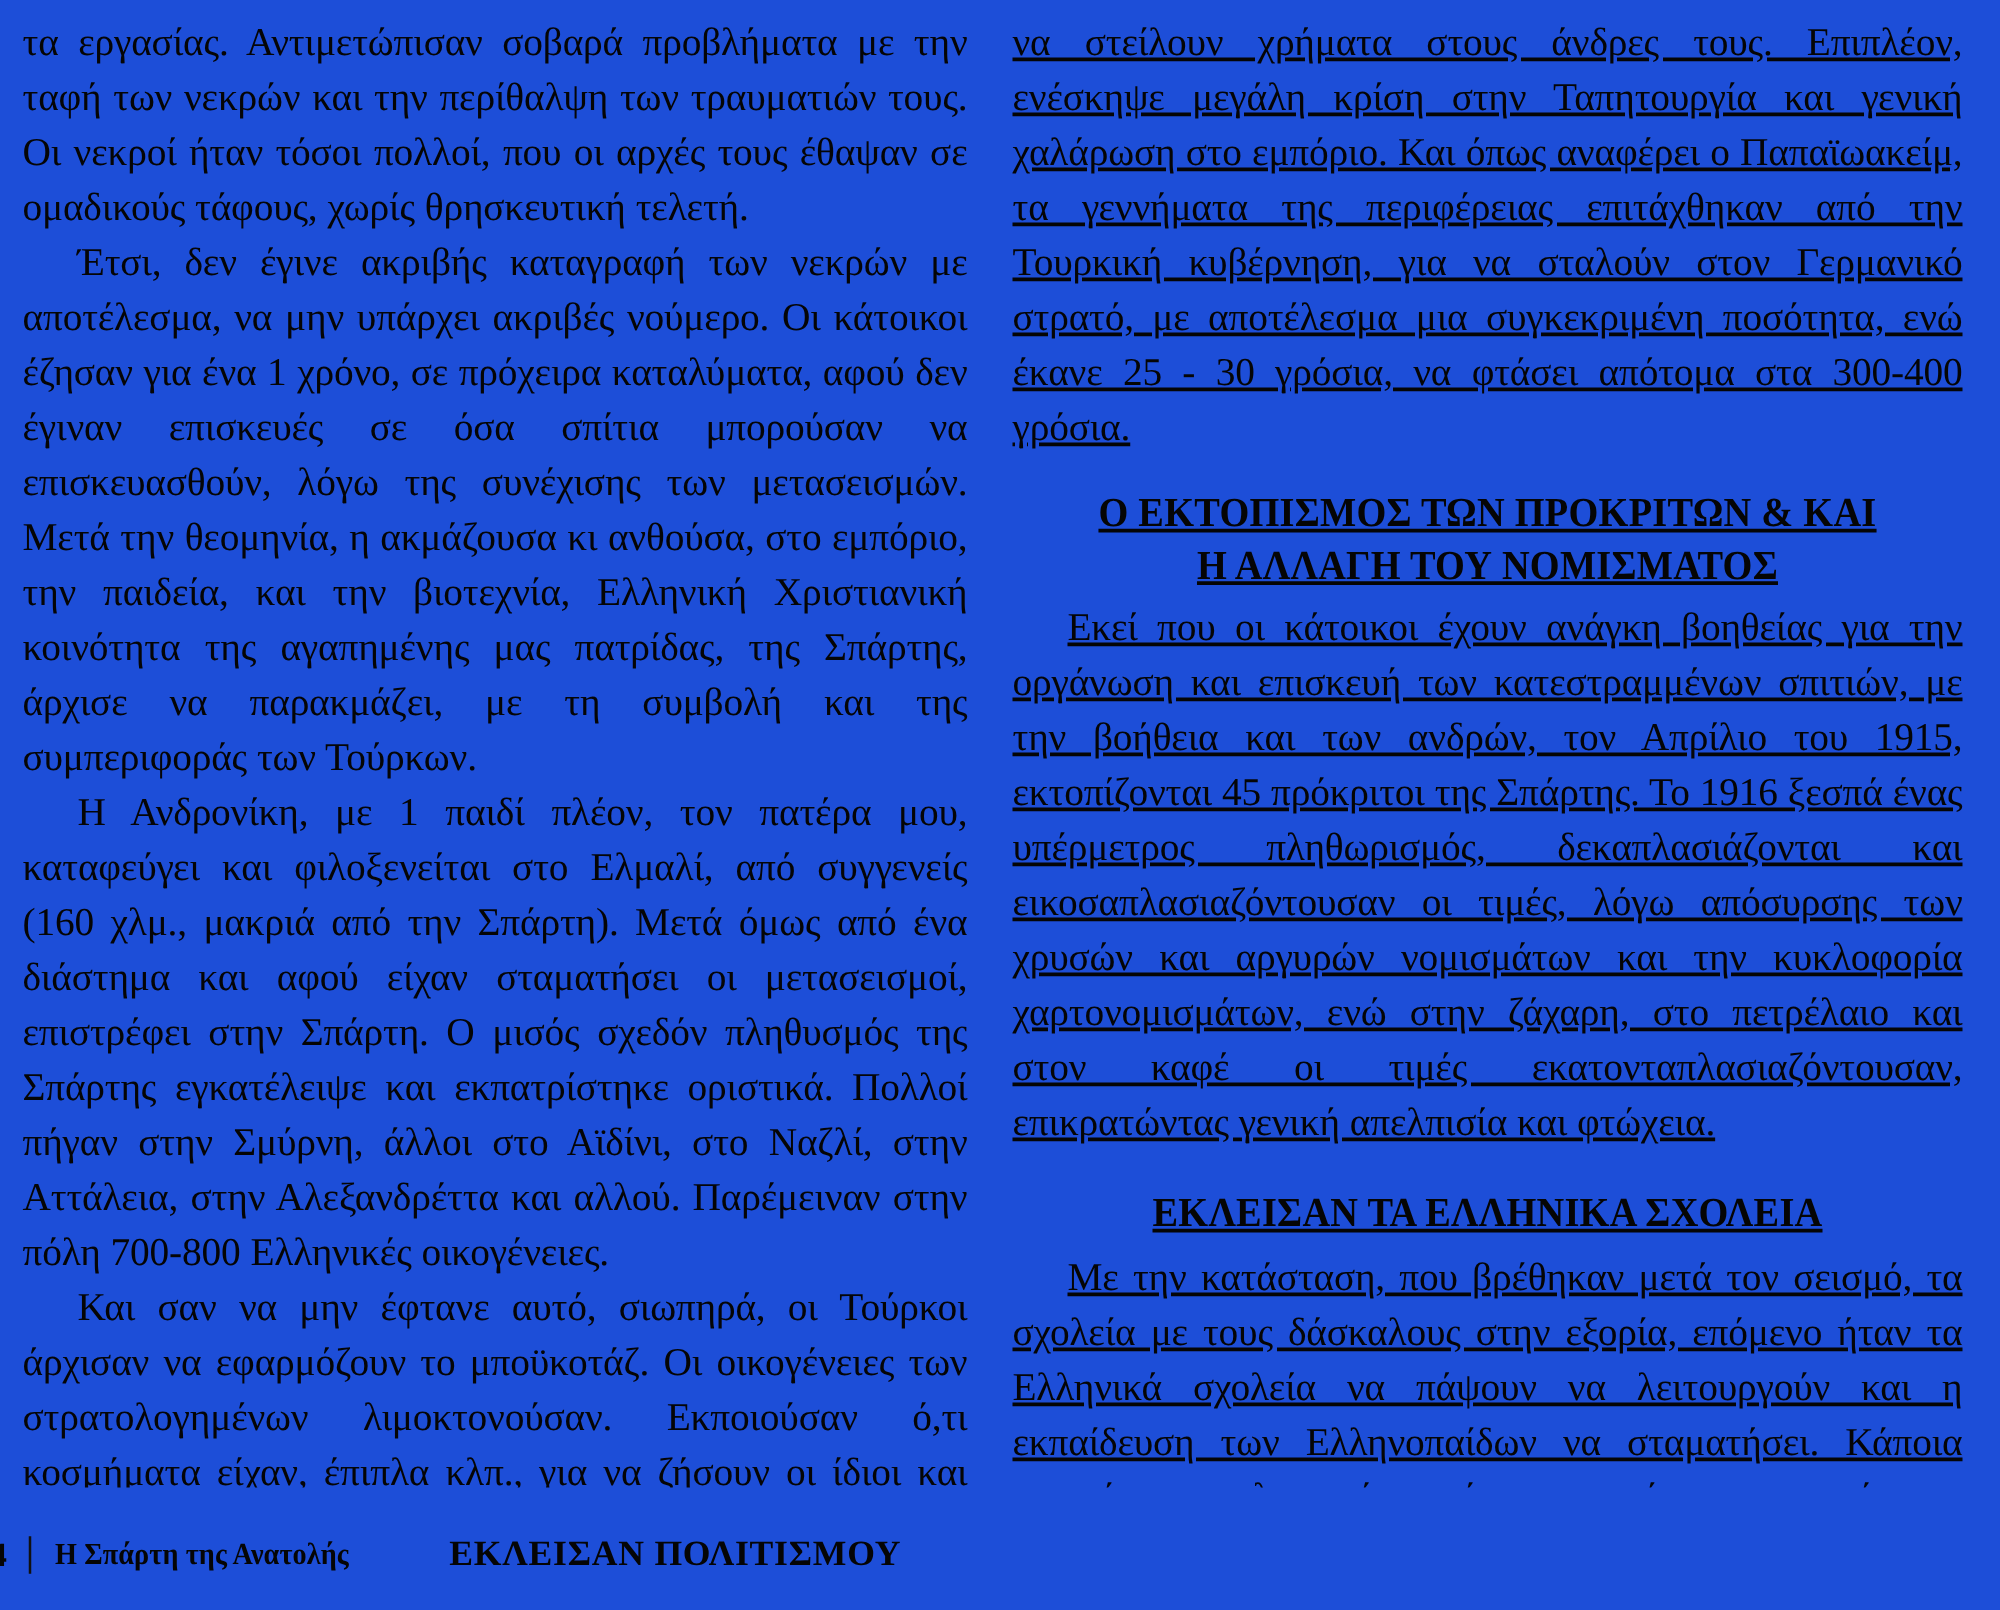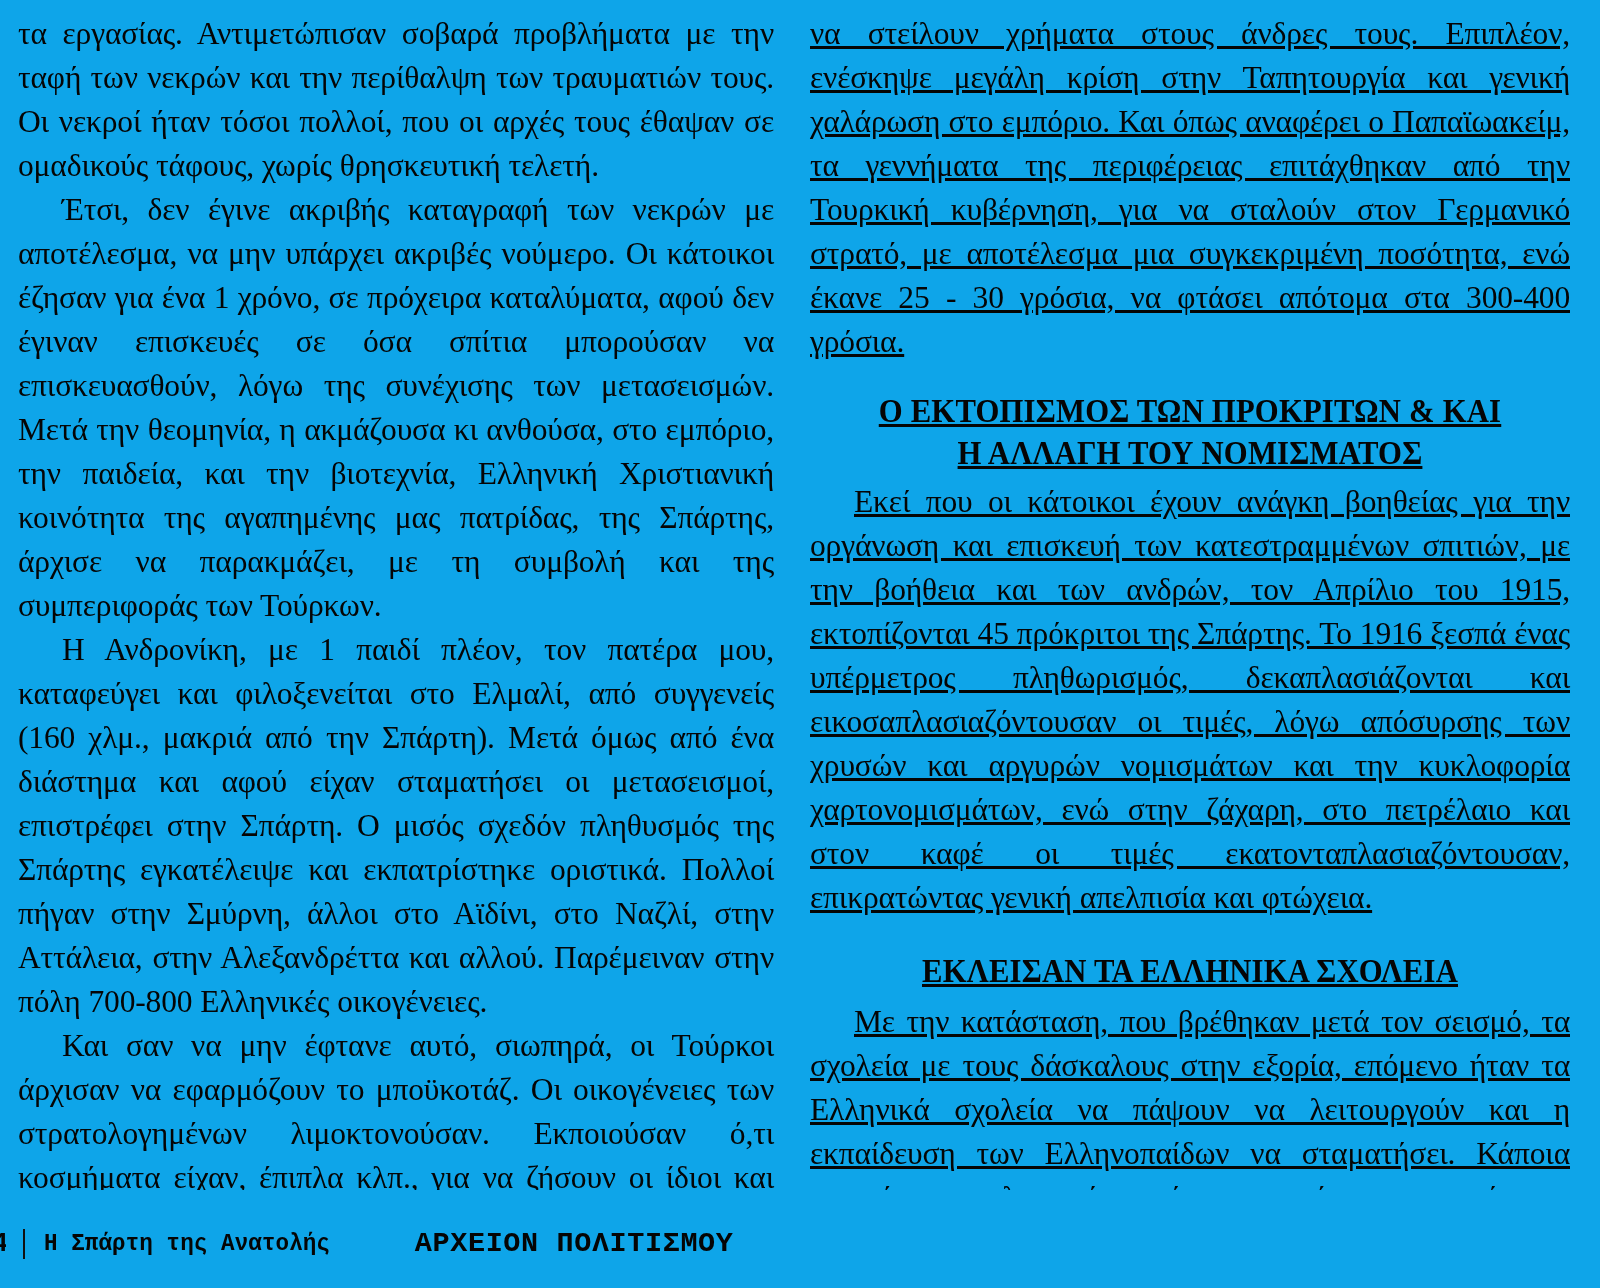--- a/index.html
+++ b/index.html
@@ -6,21 +6,21 @@
   html, body {
     margin: 0;
     padding: 0;
     background: #ffffff;
   }
 
   .page {
     position: relative;
     width: 1600px;
     height: 1288px;
-    background: #0ea5e9;
+    background: #1d4ed8;
     overflow: hidden;
     font-family: "Liberation Serif", "DejaVu Serif", serif;
     color: #050505;
     box-sizing: border-box;
   }
 
   
   .columns {
     position: absolute;
     top: 0;
@@ -92,21 +92,21 @@
     position: absolute;
     left: 0;
     bottom: 16px;
     width: 1600px;
     height: 56px;
     display: flex;
     flex-direction: row;
     align-items: center;
     padding-left: 0;
     box-sizing: border-box;
-    font-family: Liberation Mono, monospace;
+    font-family: Liberation Serif, serif;
   }
 
   .footer-page-number {
     display: block;
     width: 14px;
     margin-left: -8px;
     font-size: 27px;
     font-weight: bold;
     line-height: 30px;
     text-align: left;
@@ -179,17 +179,17 @@
   </div>
 
   <div class="footer">
 
     <span class="footer-page-number">4</span>
 
     <span class="footer-rule"></span>
 
     <span class="footer-book-title">Η Σπάρτη της Ανατολής</span>
 
-    <span class="footer-publisher">ΑΡΧΕΙΟΝ ΠΟΛΙΤΙΣΜΟΥ</span>
+    <span class="footer-publisher">ΕΚΛΕΙΣΑΝ ΠΟΛΙΤΙΣΜΟΥ</span>
 
   </div>
 
 </div>
 
 </body></html>

